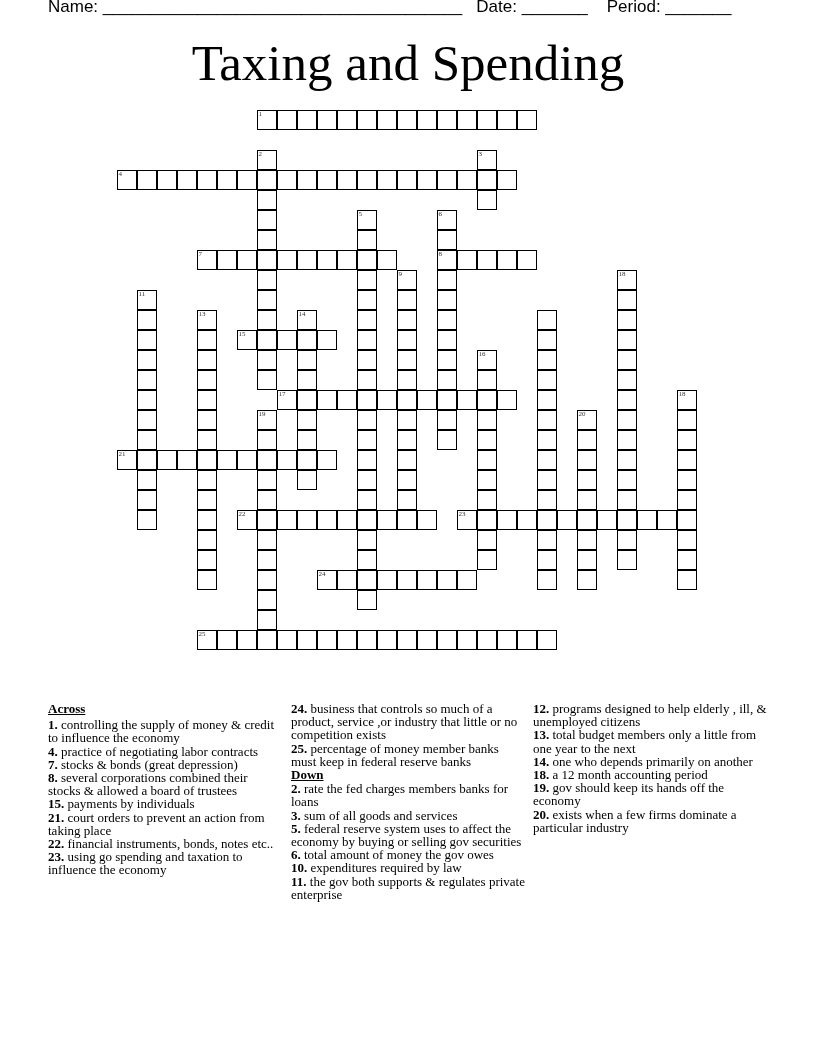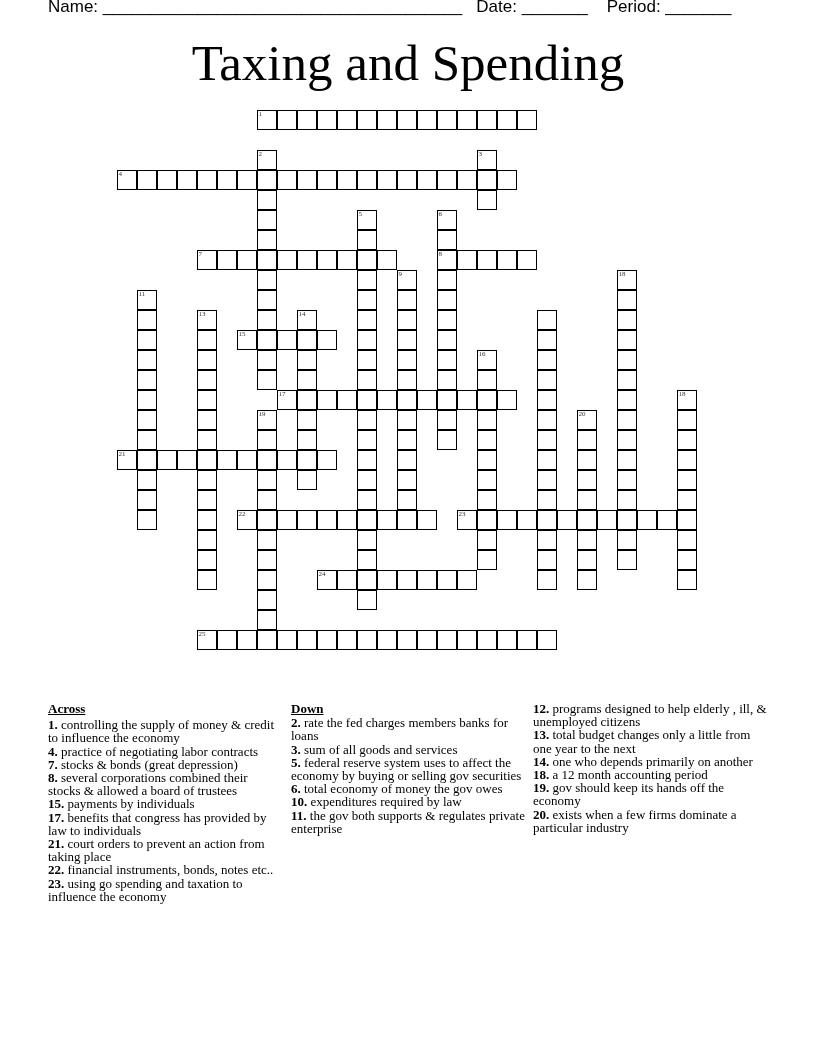--- a/index.html
+++ b/index.html
@@ -343,40 +343,43 @@
 
 <div class="clues">
   <div class="col" style="left:48px;">
     <div class="heading">Across</div>
     <div id="col1">
         <div class="clue"><b>1.</b><span> controlling the supply of money &amp; credit to influence the economy</span></div>
         <div class="clue"><b>4.</b><span> practice of negotiating labor contracts</span></div>
         <div class="clue"><b>7.</b><span> stocks &amp; bonds (great depression)</span></div>
         <div class="clue"><b>8.</b><span> several corporations combined their stocks &amp; allowed a board of trustees</span></div>
         <div class="clue"><b>15.</b><span> payments by individuals</span></div>
-        <div class="clue"><b>17.</b><span> benefits that congress has provided by law to individuals</span></div>
         <div class="clue"><b>21.</b><span> court orders to prevent an action from taking place</span></div>
         <div class="clue"><b>22.</b><span> financial instruments, bonds, notes etc..</span></div>
         <div class="clue"><b>23.</b><span> using go spending and taxation to influence the economy</span></div>
       </div>
   </div>
   <div class="col" style="left:291px;">
+    <div id="col2a">
+        <div class="clue"><b>24.</b><span> business that controls so much of a product, service ,or industry that little or no competition exists</span></div>
+        <div class="clue"><b>25.</b><span> percentage of money member banks must keep in federal reserve banks</span></div>
+      </div>
     <div class="heading" style="margin-bottom:1px;">Down</div>
     <div id="col2b">
         <div class="clue"><b>2.</b><span> rate the fed charges members banks for loans</span></div>
         <div class="clue"><b>3.</b><span> sum of all goods and services</span></div>
         <div class="clue"><b>5.</b><span> federal reserve system uses to affect the economy by buying or selling gov securities</span></div>
-        <div class="clue"><b>6.</b><span> total economy of money the gov owes</span></div>
+        <div class="clue"><b>6.</b><span> total amount of money the gov owes</span></div>
         <div class="clue"><b>10.</b><span> expenditures required by law</span></div>
         <div class="clue"><b>11.</b><span> the gov both supports &amp; regulates private enterprise</span></div>
       </div>
   </div>
   <div class="col" style="left:533px;">
     <div id="col3">
         <div class="clue"><b>12.</b><span> programs designed to help elderly , ill, &amp; unemployed citizens</span></div>
-        <div class="clue"><b>13.</b><span> total budget changes only a little from one year to the next</span></div>
+        <div class="clue"><b>13.</b><span> total budget members only a little from one year to the next</span></div>
         <div class="clue"><b>14.</b><span> one who depends primarily on another</span></div>
         <div class="clue"><b>18.</b><span> a 12 month accounting period</span></div>
         <div class="clue"><b>19.</b><span> gov should keep its hands off the economy</span></div>
         <div class="clue"><b>20.</b><span> exists when a few firms dominate a particular industry</span></div>
       </div>
   </div>
 </div>
 
 </body></html>

